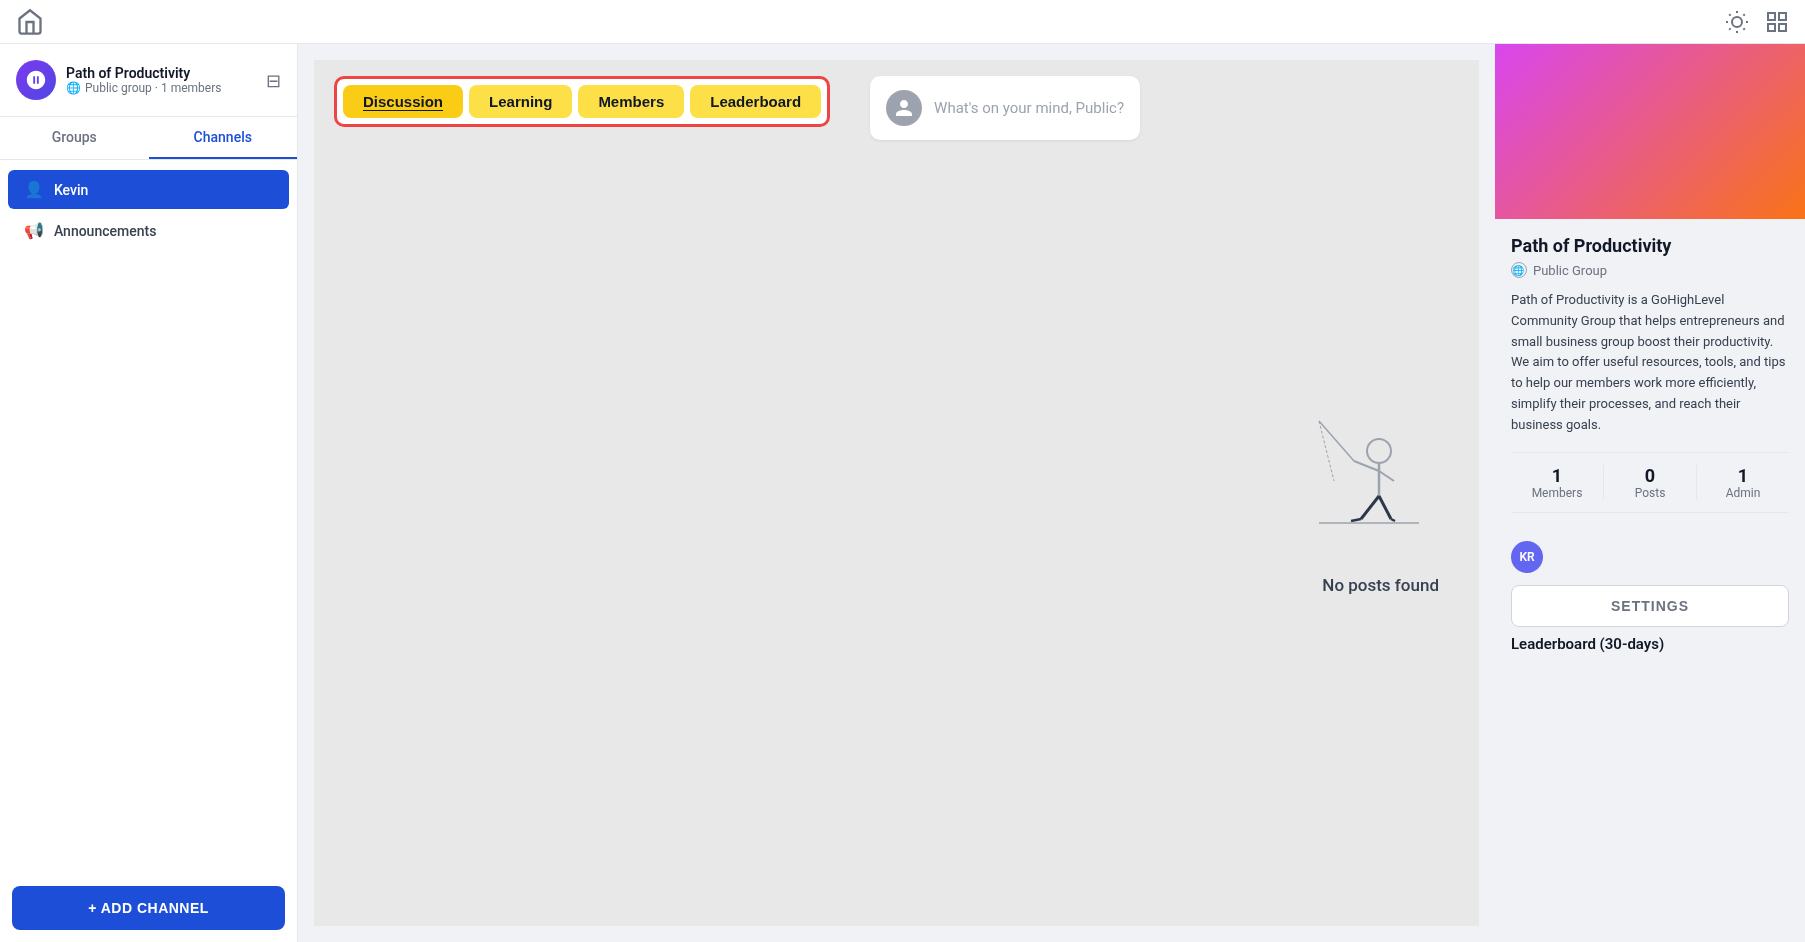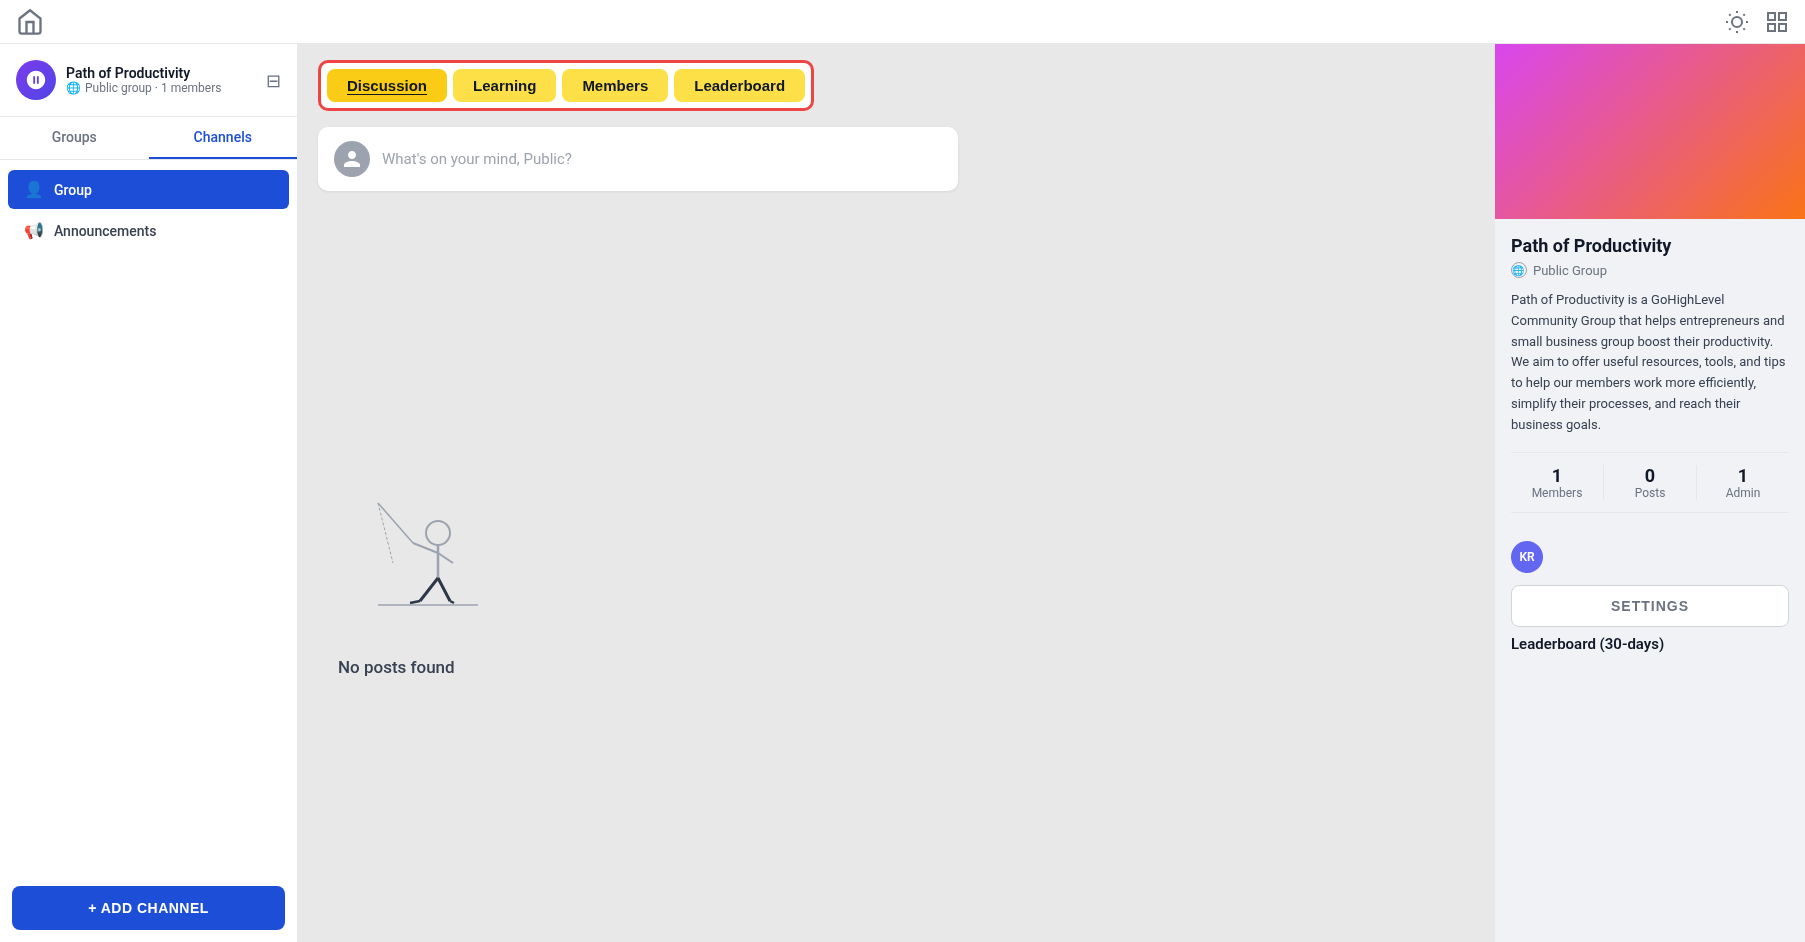--- a/index.html
+++ b/index.html
@@ -161,23 +161,22 @@
       font-weight: 600;
       cursor: pointer;
       text-align: center;
       letter-spacing: 0.5px;
     }
 
     
     .main-content {
       flex: 1;
       display: flex;
-      flex-direction: column;
       overflow-y: auto;
-      padding: 0;
+      padding: 16px;
     }
 
     
     .tab-bar-wrapper {
       background: #e8e8e8;
       padding: 16px 20px 0;
       position: sticky;
       top: 0;
       z-index: 10;
     }
@@ -242,21 +241,21 @@
       color: #9ca3af;
       font-size: 15px;
     }
 
     
     .empty-state {
       flex: 1;
       background: #e8e8e8;
       display: flex;
       flex-direction: column;
-      align-items: flex-start;
+      align-items: flex-end;
       justify-content: center;
       padding: 40px;
       min-height: 400px;
     }
 
     .empty-illustration {
       margin-bottom: 20px;
     }
 
     .empty-text {
@@ -461,21 +460,21 @@
     </div>
 
     <div class="sidebar-tabs">
       <div class="sidebar-tab">Groups</div>
       <div class="sidebar-tab active">Channels</div>
     </div>
 
     <div class="sidebar-nav">
       <div class="nav-item active">
         <span class="nav-icon">👤</span>
-        <span>Group</span>
+        <span>Kevin</span>
       </div>
       <div class="nav-item">
         <span class="nav-icon">📢</span>
         <span>Announcements</span>
       </div>
     </div>
 
     <button class="add-channel-btn">+ ADD CHANNEL</button>
   </div>
 

